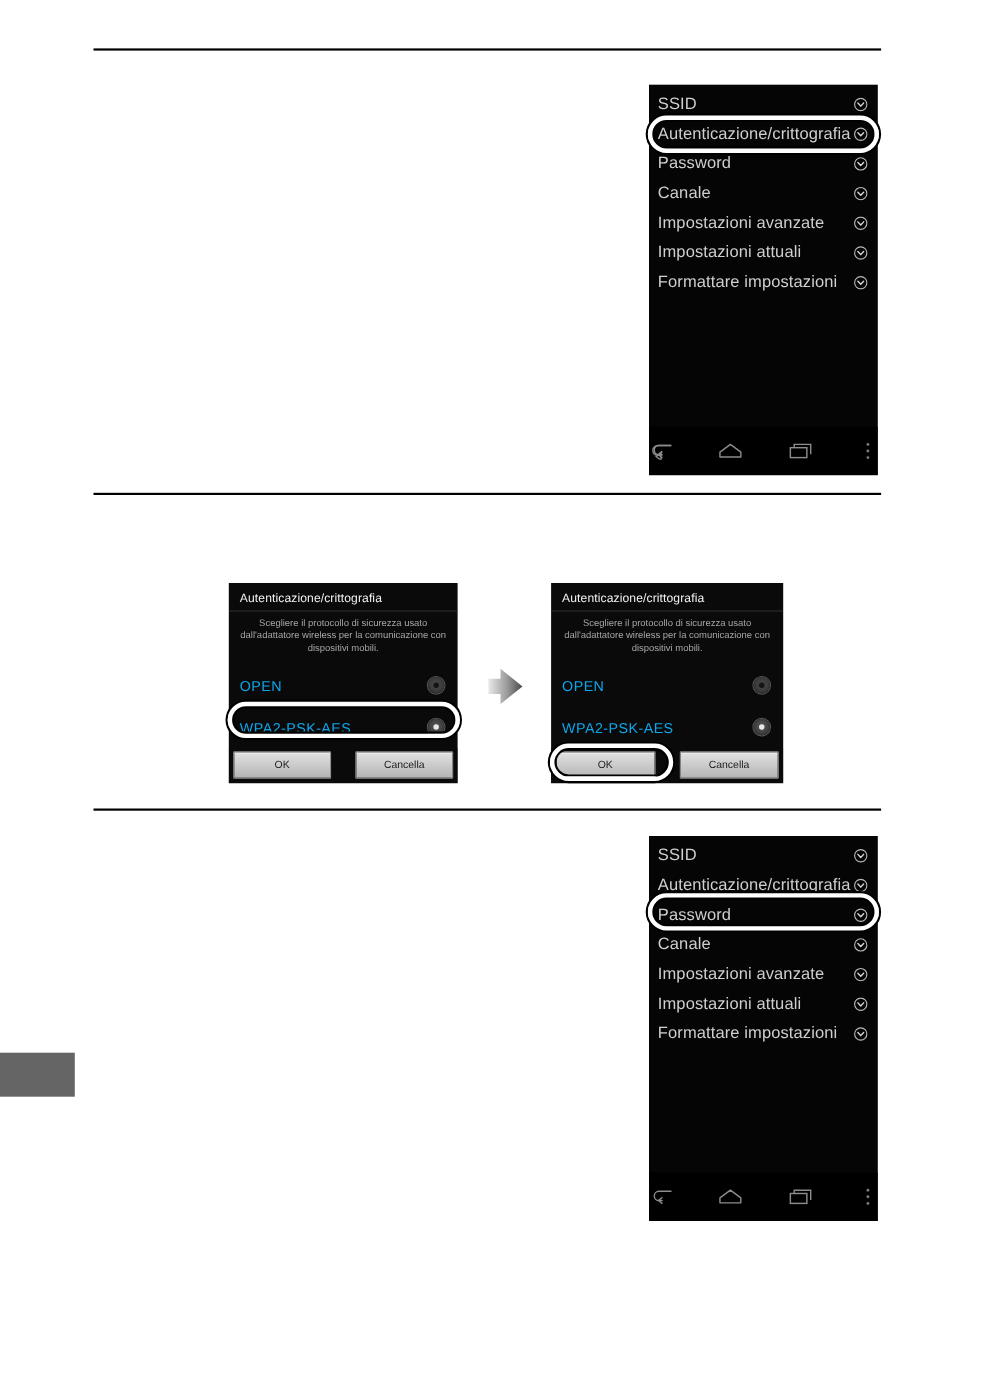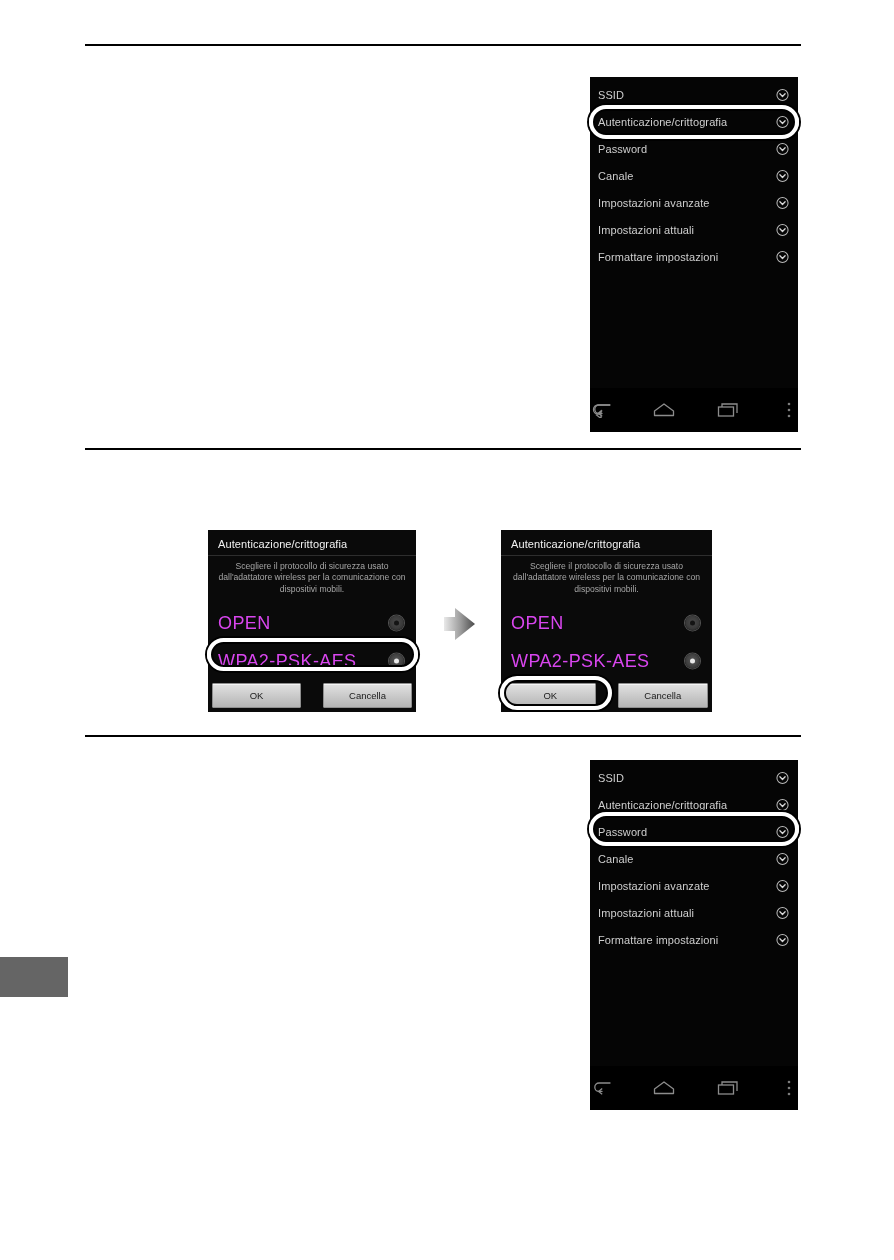--- a/index.html
+++ b/index.html
@@ -53,21 +53,21 @@
   }
   .menu-row {
     position: relative;
     height: 27px;
     display: flex;
     align-items: center;
     padding: 0 8px 0 8px;
   }
   .menu-row .label {
     color: #cfcfcf;
-    font-size: 11px;
+    font-size: 15px;
     letter-spacing: 0.1px;
     white-space: nowrap;
   }
   .menu-row .chev {
     position: absolute;
     right: 9px;
     top: 50%;
     transform: translateY(-50%);
     width: 13px;
     height: 13px;
@@ -124,22 +124,22 @@
     white-space: nowrap;
   }
   .opt-row {
     position: relative;
     height: 28px;
     display: flex;
     align-items: center;
     padding: 0 10px;
   }
   .opt-row .opt-label {
-    color: #d946ef;
-    font-size: 18px;
+    color: #0ea5e9;
+    font-size: 13px;
     letter-spacing: 0.4px;
   }
   .radio {
     position: absolute;
     right: 12px;
     top: 50%;
     transform: translateY(-50%);
     width: 15px;
     height: 15px;
     border-radius: 50%;

